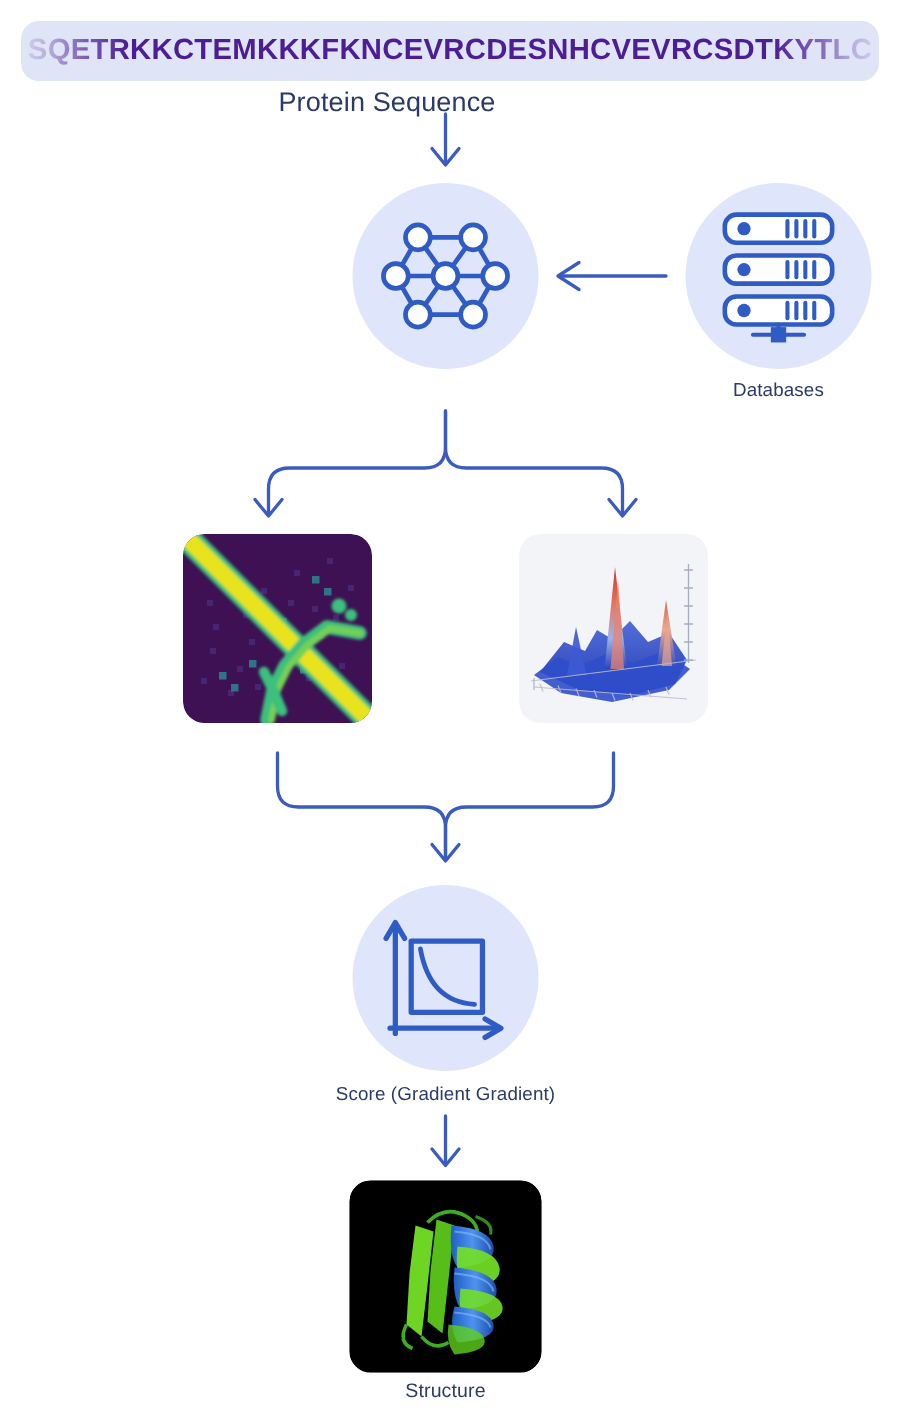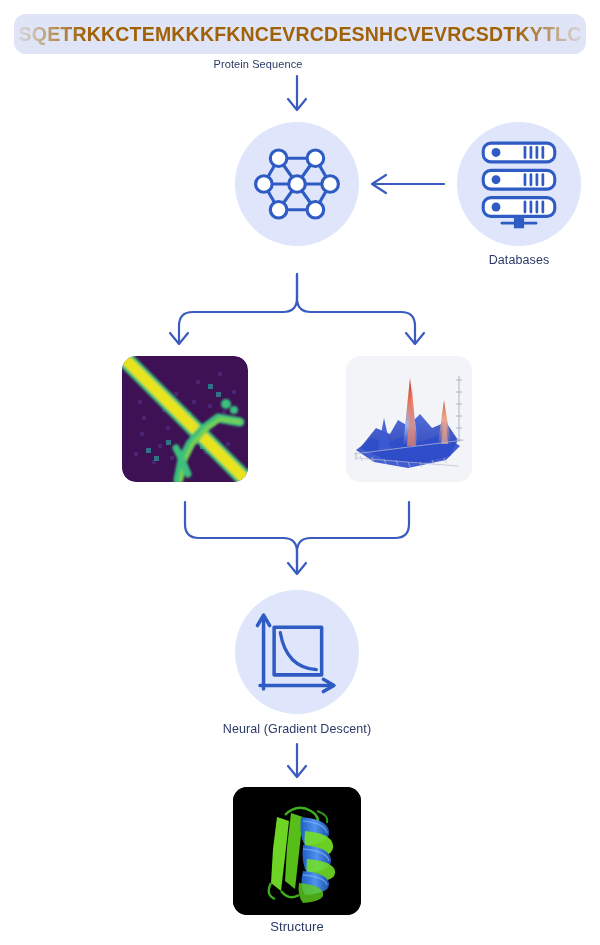--- a/index.html
+++ b/index.html
@@ -37,21 +37,21 @@
   .seq-text {
     position: absolute;
     left: 50%;
     top: 50%;
     transform: translate(-50%, -50%);
     white-space: nowrap;
     font-family: "Liberation Sans", sans-serif;
     font-weight: bold;
     font-size: 19.5px;
     letter-spacing: 0.2px;
-    color: #a16207;
+    color: #4c1d95;
     -webkit-mask-image: linear-gradient(to right,
         rgba(0,0,0,0.12) 0px, rgba(0,0,0,0.28) 14px,
         rgba(0,0,0,0.62) 34px, rgba(0,0,0,1) 66px,
         rgba(0,0,0,1) calc(100% - 66px),
         rgba(0,0,0,0.62) calc(100% - 34px),
         rgba(0,0,0,0.28) calc(100% - 14px),
         rgba(0,0,0,0.12) 100%);
     mask-image: linear-gradient(to right,
         rgba(0,0,0,0.12) 0px, rgba(0,0,0,0.28) 14px,
         rgba(0,0,0,0.62) 34px, rgba(0,0,0,1) 66px,
@@ -99,21 +99,21 @@
   }
 </style>
 </head>
 <body>
 
 <div class="canvas">
 
   <div class="seq-bar">
     <div class="seq-text">SQETRKKCTEMKKKFKNCEVRCDESNHCVEVRCSDTKYTLC</div>
   </div>
-  <div class="caption" style="left:0; top:58px; width:516px; font-size:11px;">Protein Sequence</div>
+  <div class="caption" style="left:0; top:58px; width:516px; font-size:18px;">Protein Sequence</div>
 
   <svg class="arrow-layer" viewBox="0 0 600 945">
     <g fill="none" stroke="#3a5bbf" stroke-width="2.2" stroke-linecap="round" stroke-linejoin="round">
 
       <g>
         <path d="M297,76 L297,108"></path>
         <path d="M288,99 L297,110 L306,99"></path>
       </g>
 
       <g>
@@ -343,21 +343,21 @@
 
         <line x1="8" y1="88" x2="90" y2="88"></line>
         <path d="M80,81 L92,88 L80,95"></path>
 
         <rect x="24" y="22" width="54" height="54"></rect>
 
         <path d="M31,28 Q38,68 72,70" stroke-width="3.6"></path>
       </g>
     </svg>
   </div>
-  <div class="caption" style="left:197px; top:722px; width:200px;">Neural (Gradient Descent)</div>
+  <div class="caption" style="left:197px; top:722px; width:200px;">Score (Gradient Gradient)</div>
 
   <div class="img-panel" style="left:233px; top:787px; width:128px; height:128px; background:#000;">
     <svg width="128" height="128" viewBox="0 0 128 128">
       <defs>
         <clipPath id="stclip">
             <rect x="0" y="0" width="128" height="128" rx="14"></rect>
           </clipPath>
         <linearGradient id="helixg" x1="0" y1="0" x2="1" y2="0">
           <stop offset="0%" stop-color="#1f5fc4"></stop>
           <stop offset="50%" stop-color="#4f93ef"></stop>

